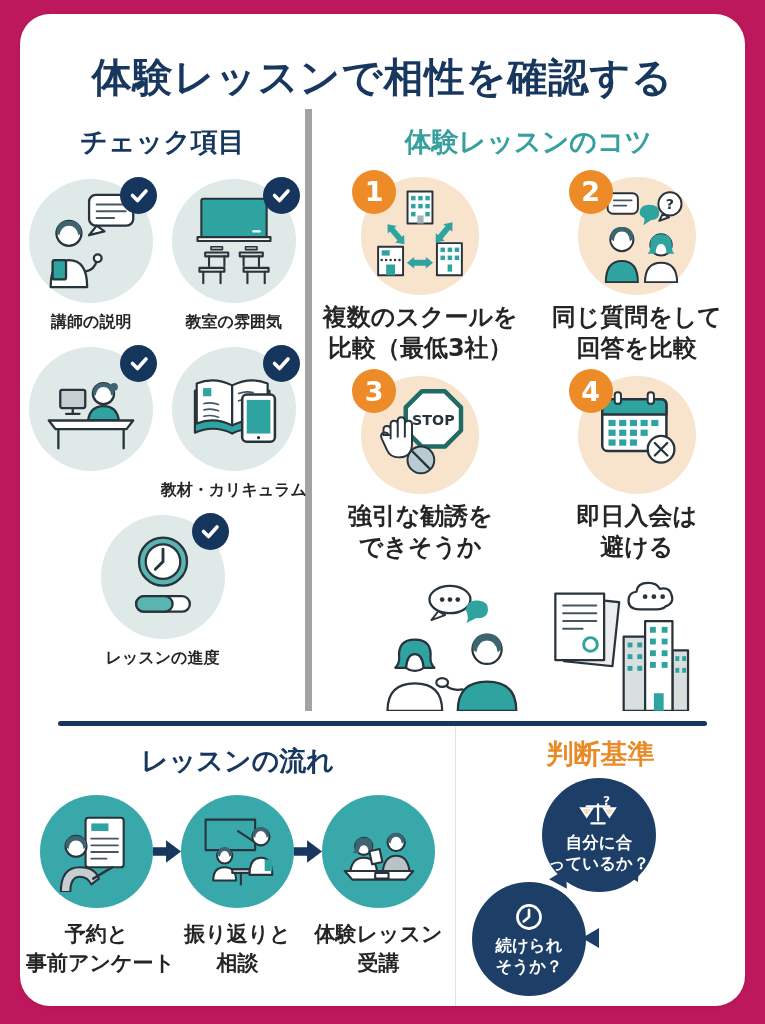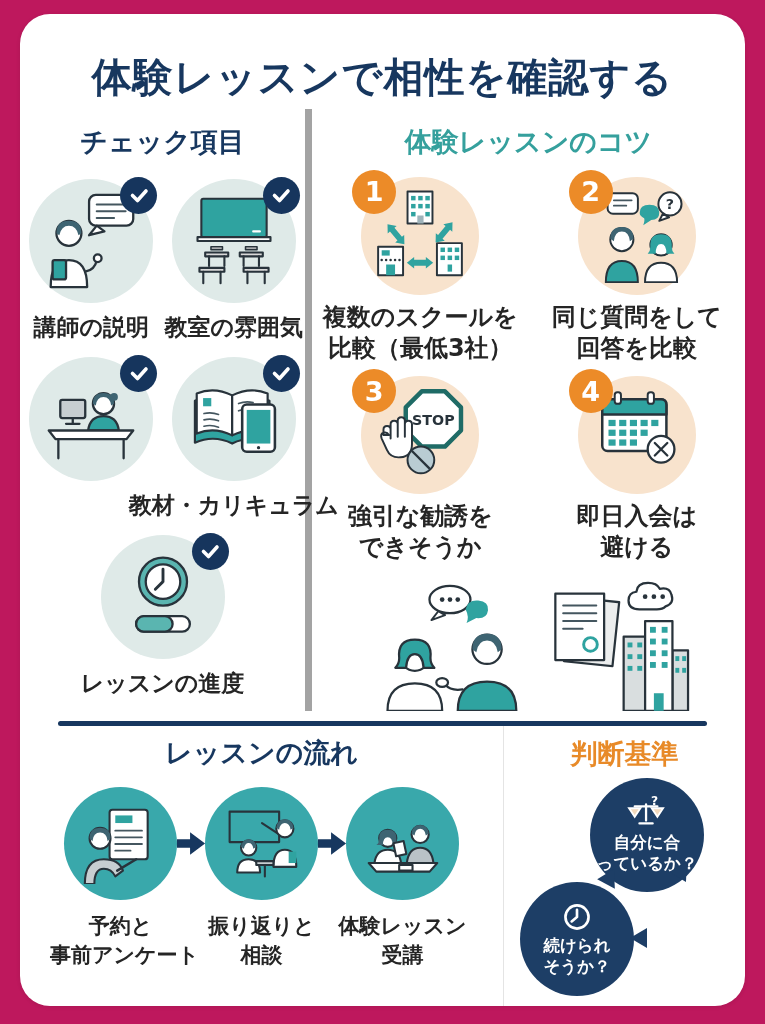--- a/index.html
+++ b/index.html
@@ -16,26 +16,26 @@
   .orange-h{color:#e88a28;}
   .check-grid,.tips-grid{display:flex;flex-wrap:wrap;justify-content:center;}
   .check-item{width:50%;display:flex;flex-direction:column;align-items:center;margin-top:14px;}
   .check-item.wide{width:100%;}
   .tip-item{width:50%;display:flex;flex-direction:column;align-items:center;margin-top:12px;}
   .circle{position:relative;border-radius:50%;display:flex;align-items:center;justify-content:center;}
   .c-check{width:124px;height:124px;background:#dfeae8;}
   .c-tip{width:118px;height:118px;background:#f8e3cd;}
   .badge{position:absolute;top:-2px;right:-4px;width:37px;height:37px;border-radius:50%;background:#16355d;display:flex;align-items:center;justify-content:center;}
   .num-badge{position:absolute;top:-7px;left:-9px;width:44px;height:44px;border-radius:50%;background:#ec8b28;color:#fff;font-size:27px;font-weight:700;display:flex;align-items:center;justify-content:center;}
-  .check-label{margin-top:9px;font-size:23px;font-weight:700;color:#252525;white-space:nowrap;}
+  .check-label{margin-top:9px;font-size:16px;font-weight:700;color:#252525;white-space:nowrap;}
   .tip-label{margin-top:7px;font-size:24px;font-weight:700;color:#252525;text-align:center;line-height:1.3;white-space:nowrap;}
   .illustration{margin-top:10px;display:flex;justify-content:center;}
   .divider{height:5px;background:#17375f;border-radius:3px;margin:10px 38px 0;}
   .bottom{display:flex;}
-  .bottom-left{width:484px;border-right:1px solid #e4e4e4;box-sizing:border-box;padding-top:10px;}
+  .bottom-left{width:436px;border-right:1px solid #e4e4e4;box-sizing:border-box;padding-top:18px;}
   .bottom-right{flex:1;padding-top:11px;}
   .flow-row{display:flex;align-items:center;justify-content:center;margin-top:18px;}
   .flow-circle{width:113px;height:113px;border-radius:50%;background:#39a8ab;display:flex;align-items:center;justify-content:center;flex:0 0 auto;}
   .flow-arrow{margin:0 -1px;flex:0 0 auto;display:flex;}
   .flow-labels{display:flex;justify-content:center;margin-top:12px;}
   .flow-label{width:141px;text-align:center;font-size:21px;font-weight:700;line-height:1.35;color:#252525;white-space:nowrap;}
   .criteria-diagram{position:relative;height:232px;margin-top:8px;}
   .crit-circle{position:absolute;width:114px;height:114px;border-radius:50%;background:#1d3e66;color:#fff;display:flex;flex-direction:column;align-items:center;justify-content:center;text-align:center;}
   .crit-top{left:86px;top:0;}
   .crit-left{left:16px;top:104px;}

